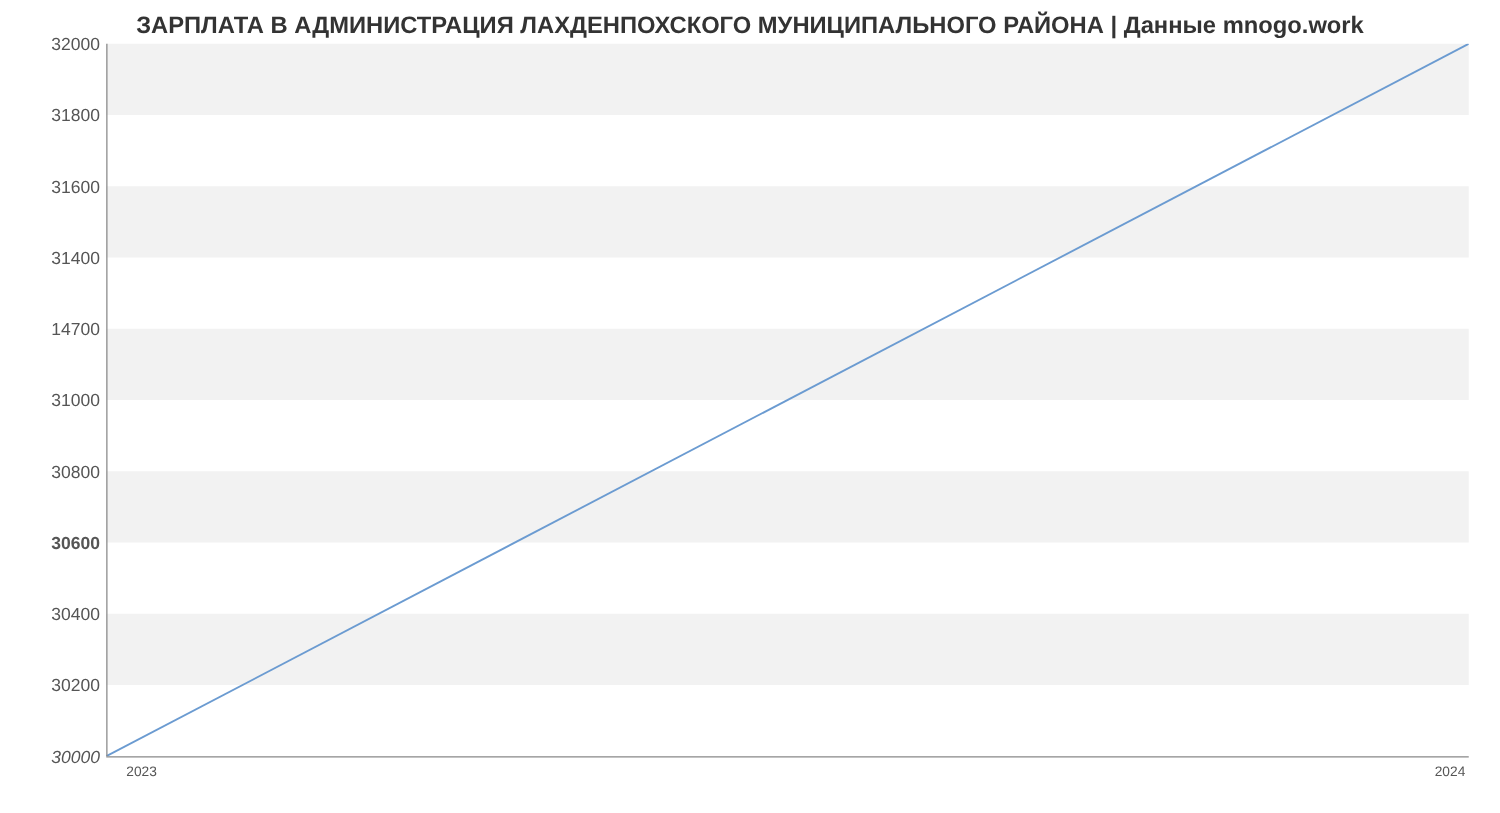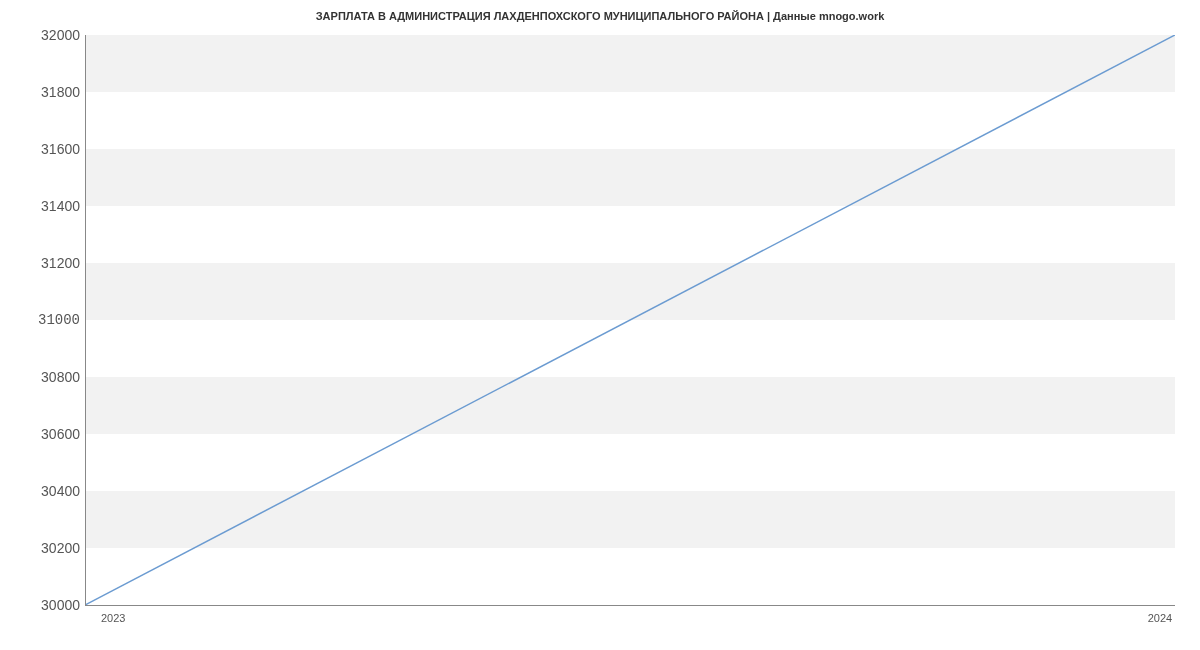--- a/index.html
+++ b/index.html
@@ -5,21 +5,21 @@
     * { margin: 0; padding: 0; box-sizing: border-box; }
     body {
       width: 1200px;
       height: 650px;
       background: #ffffff;
       font-family: Arial, sans-serif;
       position: relative;
     }
     .chart-title {
       text-align: center;
-      font-size: 11px;
+      font-size: 19px;
       font-weight: bold;
       color: #333;
       padding-top: 10px;
       padding-bottom: 5px;
     }
     .chart-area {
       position: absolute;
       left: 85px;
       top: 35px;
       width: 1090px;
@@ -80,27 +80,27 @@
     </div>
   <svg class="line-svg" viewBox="0 0 1090 570" preserveAspectRatio="none">
     <line id="data-line" x1="0" y1="570" x2="1090" y2="0" stroke="#6b9bd1" stroke-width="1.5"></line>
   </svg>
 </div>
 
 <div class="axis-line" style="left:85px; top:35px; width:1px; height:570px;"></div>
 <div class="axis-line" style="left:85px; top:605px; width:1090px; height:1px;"></div>
 
 <div id="y-ticks-container">
-    <div class="y-tick" style="top: 605px;">30000</div>
+    <div class="y-tick" style="top: 605px; font-style: italic;">30000</div>
     <div class="y-tick" style="top: 548px;">30200</div>
     <div class="y-tick" style="top: 491px;">30400</div>
-    <div class="y-tick" style="top: 434px;">30600</div>
+    <div class="y-tick" style="top: 434px; font-weight: bold;">30600</div>
     <div class="y-tick" style="top: 377px;">30800</div>
-    <div class="y-tick" style="top: 320px; font-family: Liberation Mono, monospace;">31000</div>
-    <div class="y-tick" style="top: 263px;">31200</div>
+    <div class="y-tick" style="top: 320px;">31000</div>
+    <div class="y-tick" style="top: 263px;">14700</div>
     <div class="y-tick" style="top: 206px;">31400</div>
     <div class="y-tick" style="top: 149px;">31600</div>
     <div class="y-tick" style="top: 92px;">31800</div>
     <div class="y-tick" style="top: 35px;">32000</div>
   </div>
 <div id="x-ticks-container">
     <div class="x-tick" style="left: 101px; text-align: center;">2023</div>
     <div class="x-tick" style="left: 1145px; text-align: center; width: 30px;">2024</div>
   </div>
 

